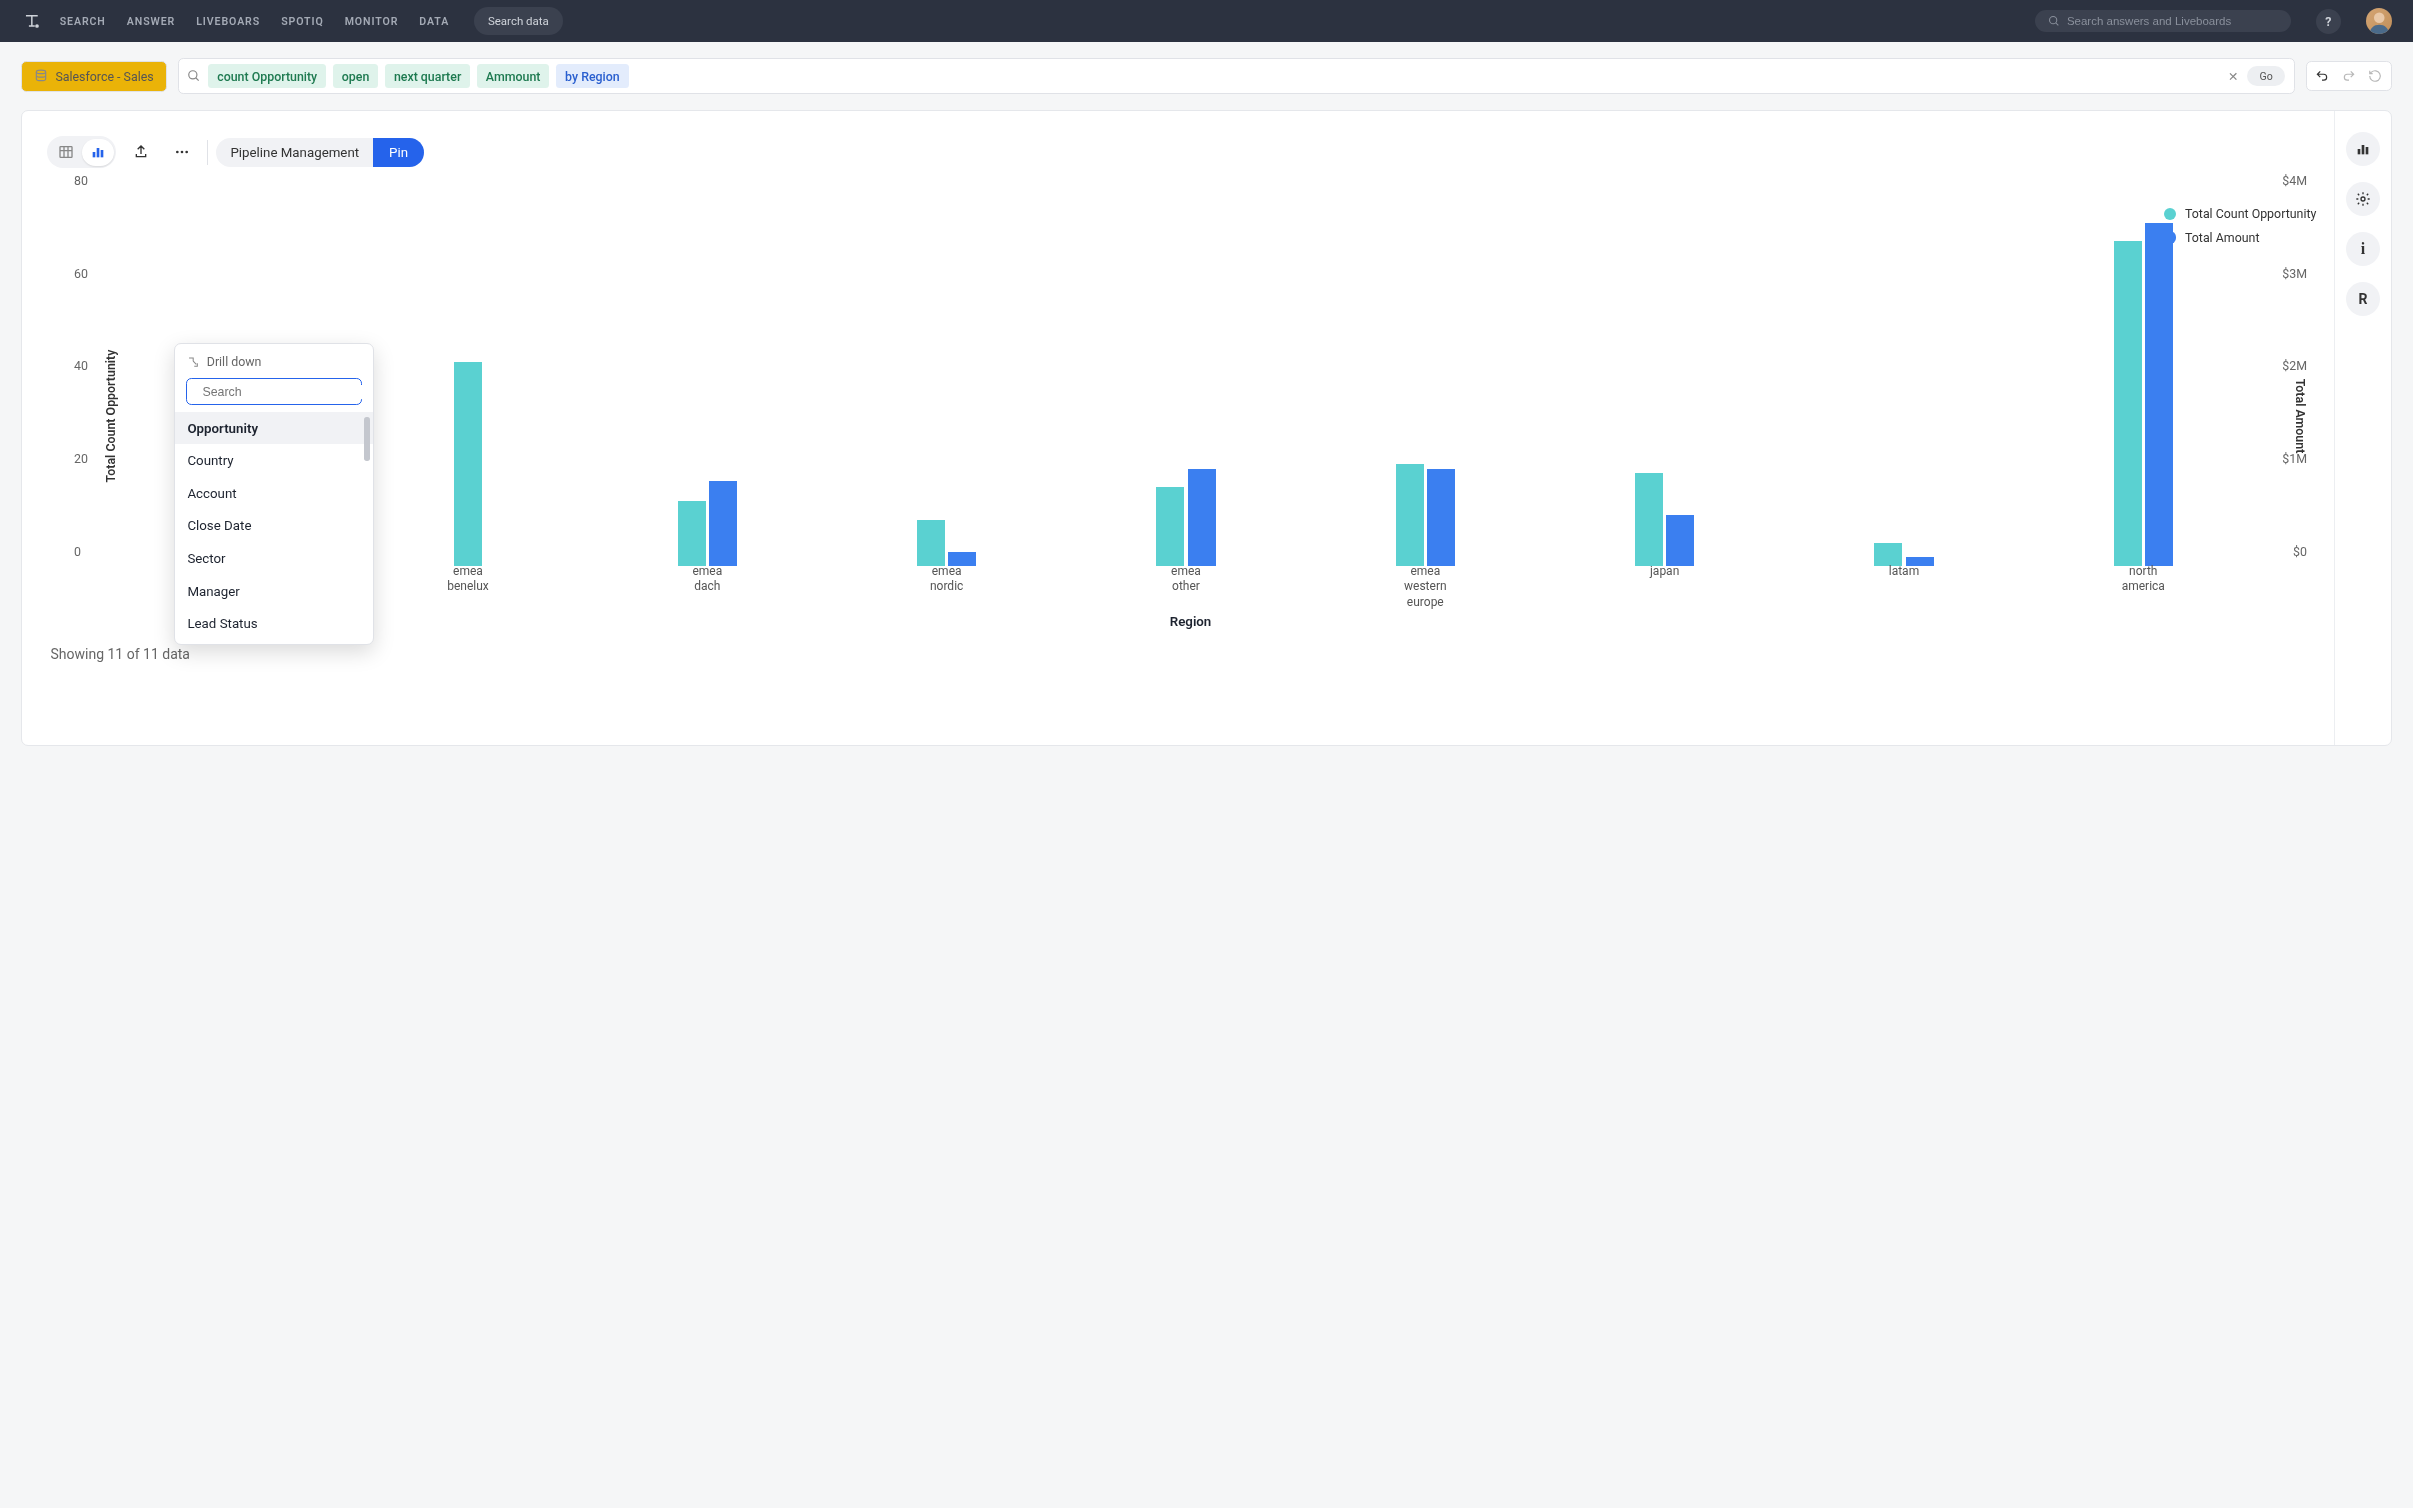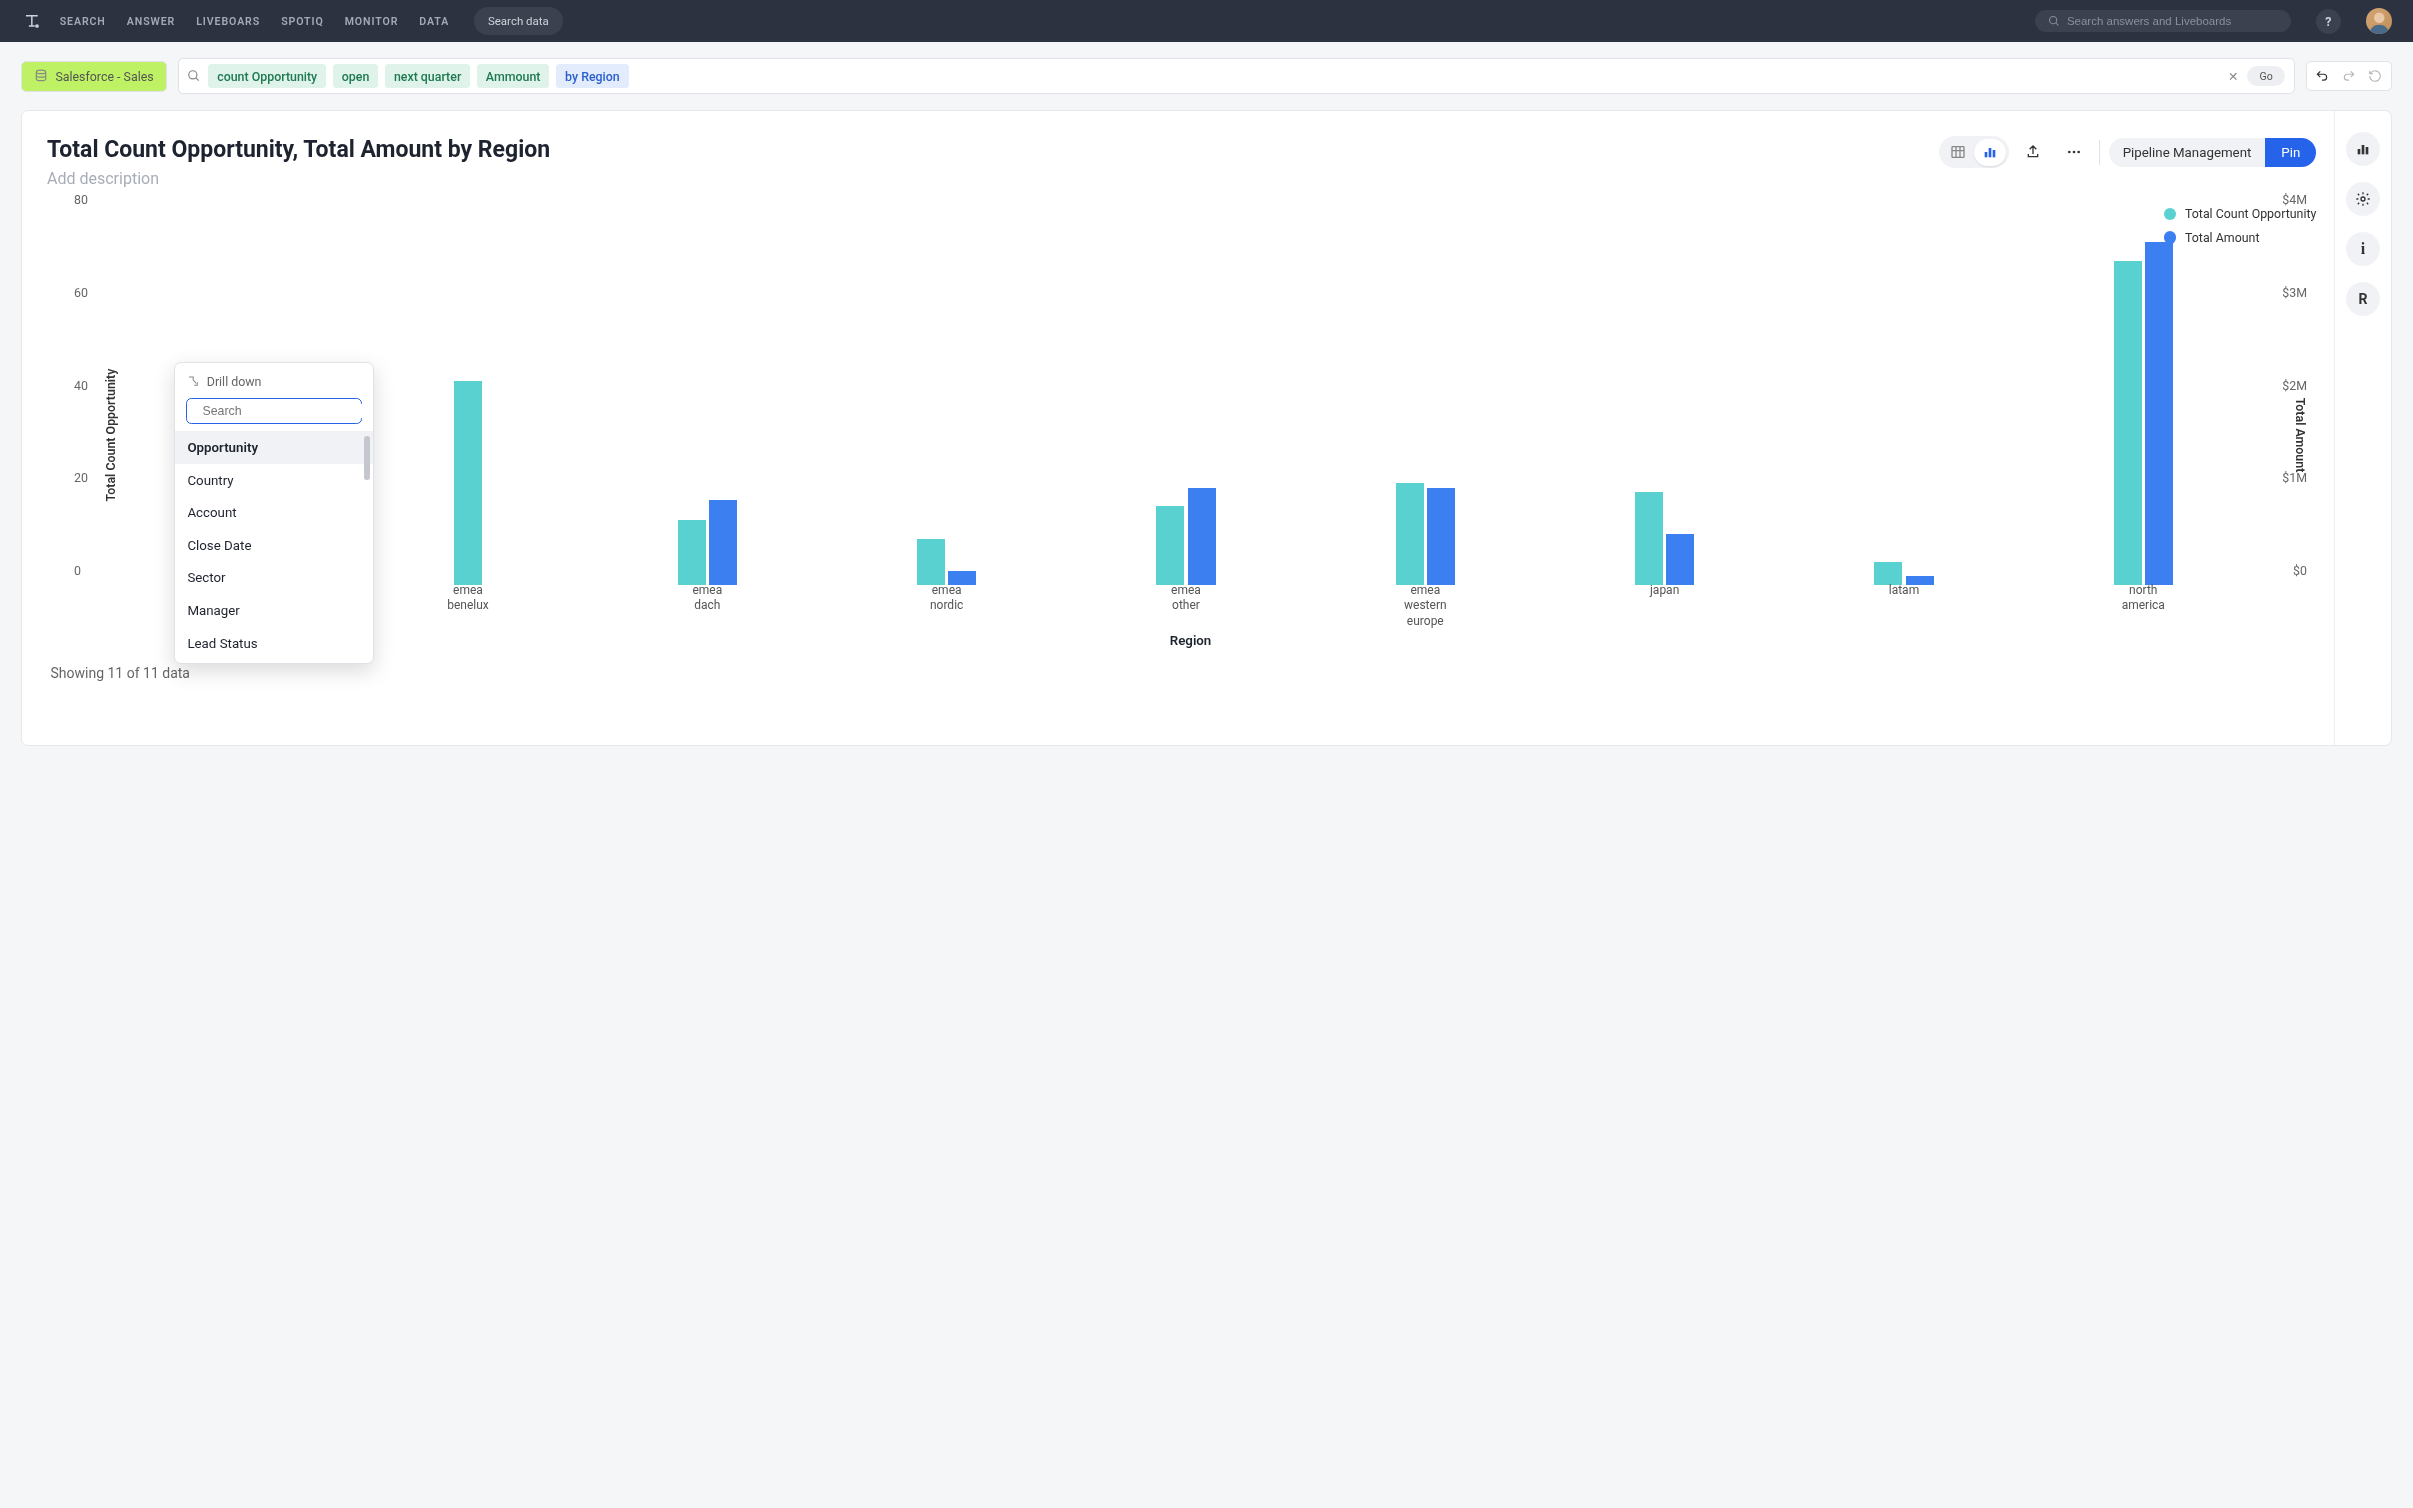--- a/index.html
+++ b/index.html
@@ -15,21 +15,21 @@
 .spacer { flex: 1; }
 .global-search { background: #3b414f; border-radius: 17.7px; padding: 5.3px 12.4px; display: flex; gap: 7px; width: 256px; }
 .global-search input { background: transparent; border: none; color: #cfd3da; font-size: 11.5px; outline: none; flex: 1; }
 .global-search input::placeholder { color: #8a909c; }
 .help-icon { width: 25px; height: 25px; border-radius: 50%; background: #3b414f; color: #cfd3da; display: flex; align-items: center; justify-content: center; font-size: 12.4px; font-weight: bold; cursor: pointer; margin-left: 7px; }
 .avatar { width: 26.5px; height: 26.5px; border-radius: 50%; background: linear-gradient(135deg, #d4a574, #c08f5a); margin-left: 7px; cursor: pointer; overflow: hidden; }
 .avatar svg { width: 100%; height: 100%; }
 
 
 .search-row { display: flex; align-items: center; gap: 10.6px; padding: 16px 21px; }
-.source-pill { background: #bef264; border: 0.9px solid #e0e2e7; border-radius: 5.3px; padding: 7px 12.4px; display: flex; align-items: center; gap: 7px; font-size: 12.4px; color: #555; cursor: pointer; }
+.source-pill { background: #eab308; border: 0.9px solid #e0e2e7; border-radius: 5.3px; padding: 7px 12.4px; display: flex; align-items: center; gap: 7px; font-size: 12.4px; color: #555; cursor: pointer; }
 .search-bar { flex: 1; background: #fff; border: 0.9px solid #e0e2e7; border-radius: 5.3px; padding: 5.3px 8.8px; display: flex; align-items: center; gap: 7px; }
 .search-bar .mag { color: #888; }
 .token { border-radius: 3.5px; padding: 4.4px 8.8px; font-size: 12.4px; font-weight: 500; }
 .token.green { background: #dff3eb; color: #1e7a50; }
 .token.blue { background: #e3ecfc; color: #2a5fcf; }
 .search-bar-right { margin-left: auto; display: flex; align-items: center; gap: 8.8px; }
 .clear-x { color: #888; cursor: pointer; font-size: 12.4px; }
 .go-btn { background: #edeff2; border-radius: 12.4px; padding: 3.5px 12.4px; font-size: 10.6px; color: #555; cursor: pointer; }
 .undo-redo { background: #fff; border: 0.9px solid #e0e2e7; border-radius: 5.3px; padding: 7px 8.8px; display: flex; align-items: center; gap: 12.4px; color: #555; }
 .undo-redo span { cursor: pointer; font-size: 14px; }
@@ -170,24 +170,20 @@
           <path d="M3 12a9 9 0 1 0 3-6.7L3 8M3 3v5h5"></path>
         </svg>
       </span>
   </div>
 </div>
 
 <div class="main-area">
   <div class="card">
     <div class="card-body">
       <div class="card-header">
-        <div class="title-block">
-          <h1>Total Count Opportunity, Total Amount by Region</h1>
-          <div class="desc">Add description</div>
-        </div>
         <div class="actions">
           <div class="toggle-group">
             <div class="tg-btn">
               <svg width="16" height="16" viewBox="0 0 24 24" fill="none" stroke="#888" stroke-width="2">
                   <rect x="3" y="4" width="18" height="16" rx="1"></rect>
                   <path d="M3 10h18M9 4v16M15 4v16"></path>
                 </svg>
             </div>
             <div class="tg-btn active">
               <svg width="16" height="16" viewBox="0 0 24 24" fill="#2563eb">

